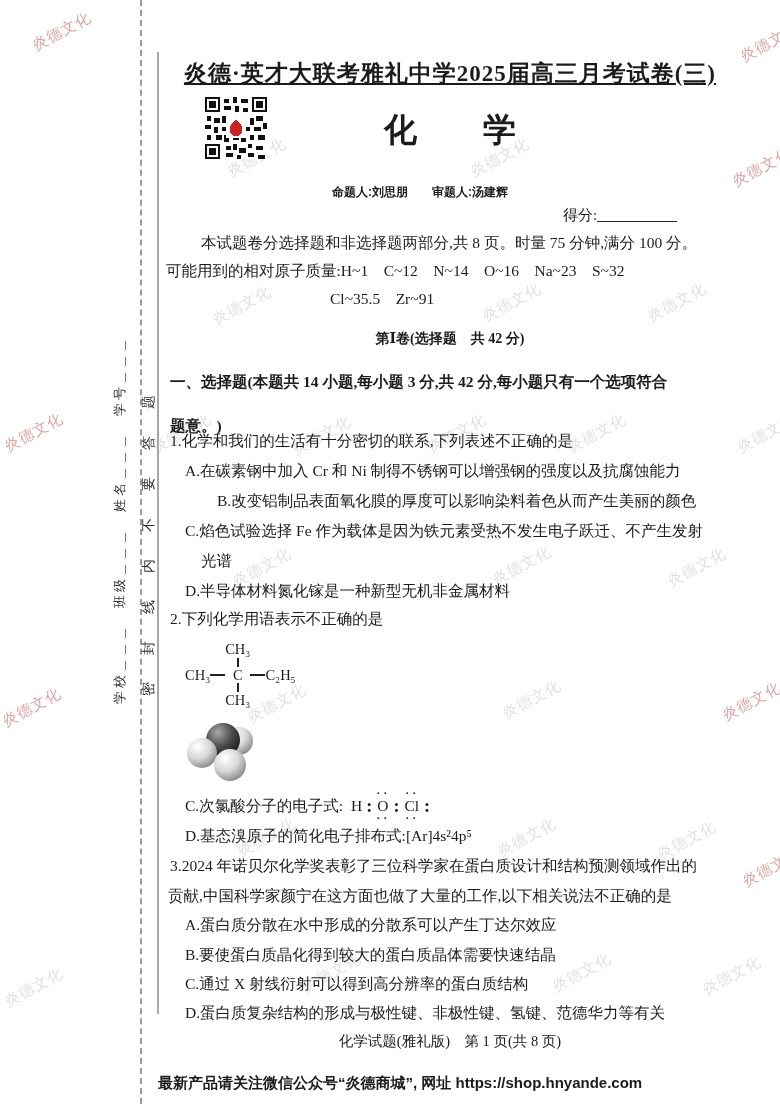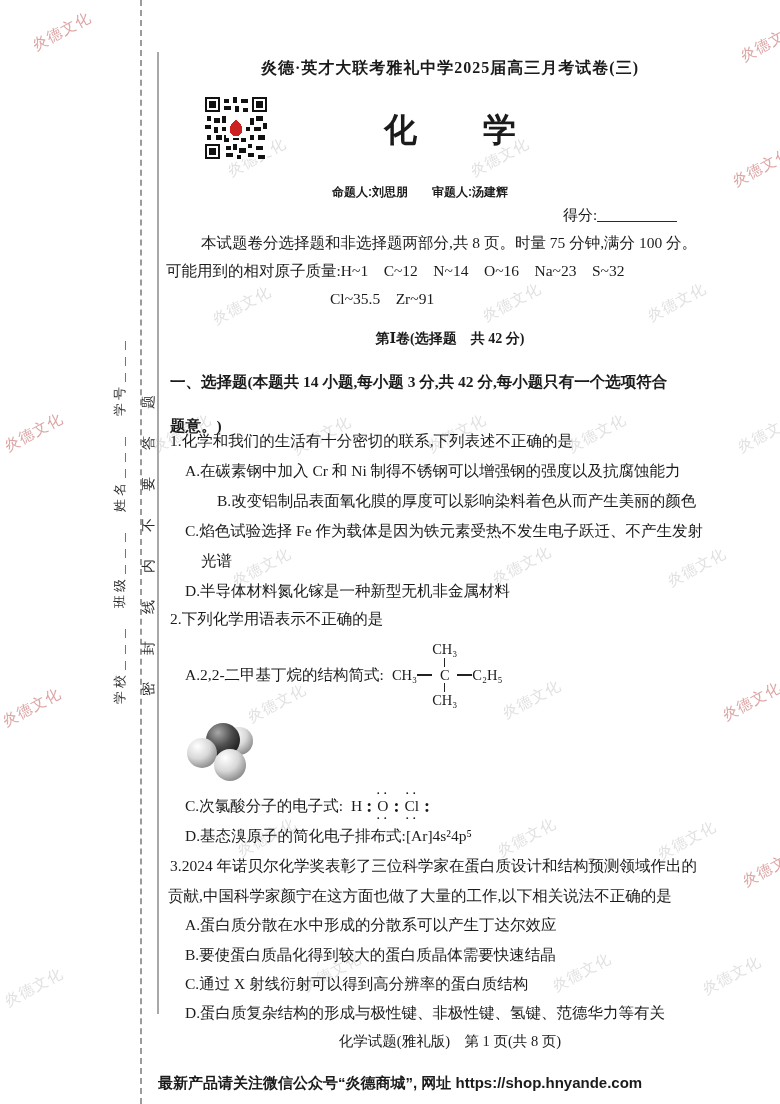--- a/index.html
+++ b/index.html
@@ -15,21 +15,21 @@
   .content-line{left:157px;top:52px;height:962px;width:0;border-left:2px solid #a8a8a8;}
   
   .rot-wrap{width:0;height:0;}
   .rot-inner{
     position:absolute;left:0;top:0;transform:translate(-50%,-50%) rotate(-90deg);
     white-space:nowrap;text-align:center;
   }
   .margin-fields .rot-inner{width:700px;font-size:13px;letter-spacing:3px;color:#2a2a2a;}
   .seal-text .rot-inner{width:400px;font-size:14px;letter-spacing:27px;color:#2a2a2a;}
   
-  .page-title{left:150px;width:600px;top:58px;text-align:center;font-size:16px;font-weight:bold;letter-spacing:1px;}
+  .page-title{left:150px;width:600px;top:58px;text-align:center;font-size:23px;font-weight:bold;letter-spacing:1px;text-decoration:underline;}
   .subject-title{left:150px;width:600px;top:108px;text-align:center;font-size:33px;font-weight:bold;
     font-family:"Liberation Sans","DejaVu Sans",sans-serif;}
   .authors-line{left:150px;width:540px;top:184px;text-align:center;font-size:12px;font-weight:bold;
     font-family:"Liberation Sans","DejaVu Sans",sans-serif;}
   .score-line{left:563px;top:206px;font-size:15px;}
   .score-blank{display:inline-block;width:80px;height:15px;border-bottom:1.5px solid #2a2a2a;vertical-align:-2px;}
   
   .intro-1{left:170px;top:233px;width:600px;font-size:15.5px;padding-left:31px;}
   .intro-2{left:166px;top:261px;width:610px;font-size:15.5px;}
   .intro-3{left:330px;top:289px;font-size:15.5px;}
@@ -183,21 +183,20 @@
   <div class="bl" style="left:170px;top:431px;">1.化学和我们的生活有十分密切的联系,下列表述不正确的是</div>
   <div class="bl" style="left:185px;top:461px;">A.在碳素钢中加入 Cr 和 Ni 制得不锈钢可以增强钢的强度以及抗腐蚀能力</div>
   <div class="bl" style="left:185px;top:491px;margin-left:32px;">B.改变铝制品表面氧化膜的厚度可以影响染料着色从而产生美丽的颜色</div>
   <div class="bl" style="left:185px;top:521px;">C.焰色试验选择 Fe 作为载体是因为铁元素受热不发生电子跃迁、不产生发射</div>
   <div class="bl" style="left:201px;top:551px;">光谱</div>
   <div class="bl" style="left:185px;top:581px;">D.半导体材料氮化镓是一种新型无机非金属材料</div>
 
   <div class="bl" style="left:170px;top:609px;">2.下列化学用语表示不正确的是</div>
 
   <div class="opt-row" style="left:185px;top:633px;height:84px;">
-    <span>A.2,2-二甲基丁烷的结构简式:</span>
     <span class="struct">
       <span style="grid-row:1;grid-column:3;">CH₃</span>
       <span class="vbond" style="grid-row:2;"></span>
       <span style="grid-row:3;grid-column:1;">CH₃</span>
       <span class="hbond" style="grid-row:3;grid-column:2;"></span>
       <span style="grid-row:3;grid-column:3;">C</span>
       <span class="hbond" style="grid-row:3;grid-column:4;"></span>
       <span style="grid-row:3;grid-column:5;">C₂H₅</span>
       <span class="vbond" style="grid-row:4;"></span>
       <span style="grid-row:5;grid-column:3;">CH₃</span>

